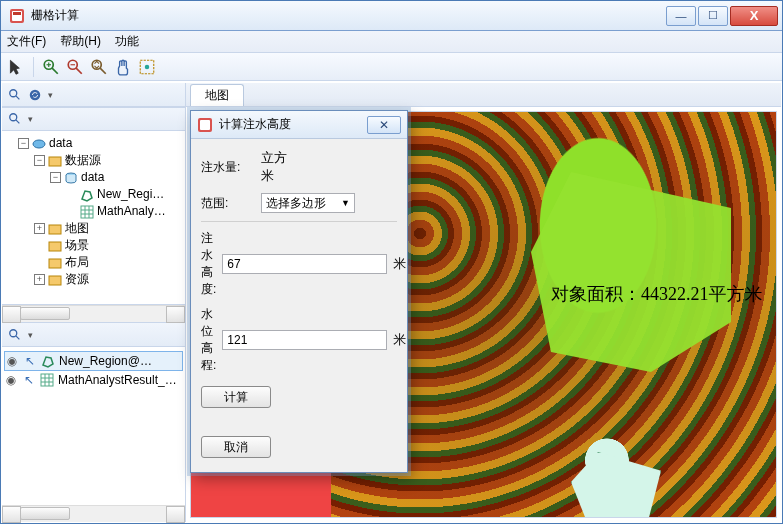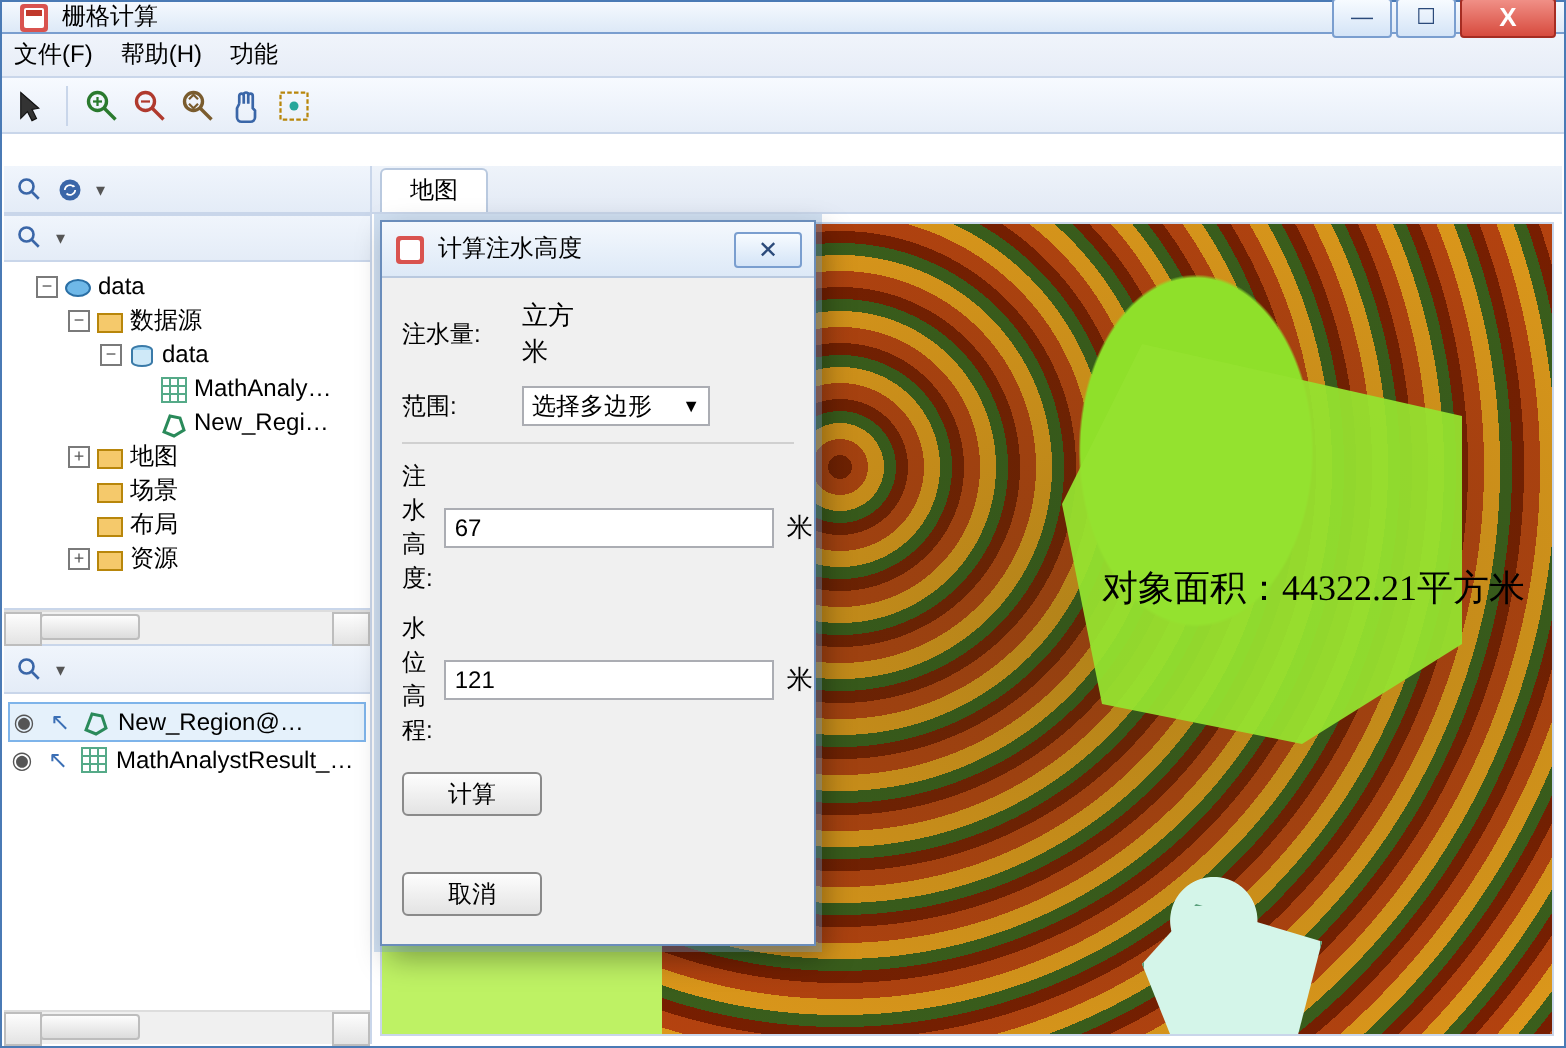--- a/index.html
+++ b/index.html
@@ -1,20 +1,20 @@
 <!DOCTYPE html>
 <html><head>
 <meta charset="utf-8">
 <style>
 * { box-sizing: border-box; margin: 0; padding: 0; font-family: "Microsoft YaHei", "SimSun", Tahoma, sans-serif; }
 body { background: #fff; width: 783px; height: 524px; overflow: hidden; position: relative; }
 
 
 .main-window { position: absolute; inset: 0; border: 1px solid #4a7ab5; background: #fff; }
-.titlebar { height: 16px; background: linear-gradient(#f5f9fe,#dde9f7); display: flex; align-items: center; padding: 0 4px; border-bottom: 1px solid #7a9ecf; }
+.titlebar { height: 30px; background: linear-gradient(#f5f9fe,#dde9f7); display: flex; align-items: center; padding: 0 4px; border-bottom: 1px solid #7a9ecf; }
 .titlebar .app-icon { width: 16px; height: 16px; margin: 0 6px 0 4px; }
 .titlebar .title { font-size: 12px; color: #000; }
 .win-btns { margin-left: auto; display: flex; }
 .win-btn { width: 30px; height: 20px; border: 1px solid #7a9ecf; border-radius: 2px; margin-left: 2px; background: linear-gradient(#f7fbff,#d4e4f7); display: flex; align-items: center; justify-content: center; font-size: 11px; color: #2b4a7a; }
 .win-btn.close { width: 48px; background: linear-gradient(#f08f86,#d74b3e); border-color: #a52c22; color: #fff; font-weight: bold; font-size: 13px; }
 
 .menubar { height: 22px; background: linear-gradient(#f0f4fb,#e7edf7); border-bottom: 1px solid #c9d6ea; display: flex; align-items: center; padding: 0 6px; font-size: 12px; gap: 14px; }
 .menubar span { cursor: default; }
 
 .toolbar { height: 28px; background: linear-gradient(#f7faff,#e7eef8); border-bottom: 1px solid #c9d6ea; display: flex; align-items: center; padding: 0 6px; gap: 6px; }
@@ -42,21 +42,21 @@
 .lower-panel { height: 200px; display:flex; flex-direction:column; border-top:1px solid #c9d6ea; }
 .layer-list { flex:1; font-size:12px; padding:4px 2px; overflow:auto;}
 .layer-row { display:flex; align-items:center; gap:4px; line-height:18px; white-space:nowrap;}
 .layer-row .eye { width:14px; text-align:center; color:#555;}
 .layer-row .sel { width:14px; text-align:center; color:#3b6fb5;}
 .layer-row.hi { background:#e5f1fb; border:1px solid #7eb4ea;}
 
 .right-col { flex:1; display:flex; flex-direction:column; position:relative; }
 .tabstrip { height:24px; background:linear-gradient(#eef3fa,#e3eaf5); display:flex; align-items:flex-end; padding:0 4px; border-bottom:1px solid #c9d6ea;}
 .tab { height:22px; padding:0 14px; font-size:12px; background:#fff; border:1px solid #b9c9df; border-bottom:none; border-radius:3px 3px 0 0; display:flex; align-items:center;}
-.mapview { flex:1; position:relative; margin:4px; border:1px solid #c9d6ea; background:#bef264; overflow:hidden;}
+.mapview { flex:1; position:relative; margin:4px; border:1px solid #c9d6ea; background:#ef4444; overflow:hidden;}
 .terrain { position:absolute; left:140px; top:0; right:0; bottom:0;
   background:
     radial-gradient(ellipse 120px 180px at 60% 28%, #8fe02a 0 48%, transparent 49%),
     radial-gradient(circle 45px at 62% 86%, #d4f5e9 0 48%, transparent 49%),
     radial-gradient(ellipse 600px 400px at 50% 50%, rgba(34,60,20,.25), transparent 70%),
     repeating-radial-gradient(circle at 20% 30%, #7a1d00 0 6px, #b8420f 6px 14px, #e29a1b 14px 22px, #3b5f1c 22px 28px),
     repeating-radial-gradient(circle at 80% 70%, #7a1d00 0 6px, #b8420f 6px 14px, #e29a1b 14px 22px, #3b5f1c 22px 28px),
     linear-gradient(135deg,#8a2702,#c85f0d 30%,#e3a822 55%,#476a1e 75%,#2a3f12);
 }
 .poly1 { position:absolute; left:340px; top:60px; width:200px; height:200px; background:#95e22f;
@@ -197,34 +197,34 @@
             <span class="twist">−</span>
             <svg class="ico" viewBox="0 0 14 14">
               <ellipse cx="7" cy="4" rx="5" ry="2" fill="#9fd4f2" stroke="#3a7aa8"></ellipse>
               <path d="M2 4v6a5 2 0 0010 0V4" fill="#cfe9f8" stroke="#3a7aa8"></path>
             </svg>
             <span>data</span>
           </div>
         <div class="node indent4">
             <span class="twist blank"></span>
             <svg class="ico" viewBox="0 0 14 14">
+              <path d="M2 11L5 3l5 1 2 6-5 3z" fill="none" stroke="#2a8a5a" stroke-width="1.5"></path>
+            </svg>
+            <span>New_Regi…</span>
+          </div>
+        <div class="node indent4">
+            <span class="twist blank"></span>
+            <svg class="ico" viewBox="0 0 14 14">
               <rect x="1" y="1" width="12" height="12" fill="none" stroke="#5a8"></rect>
               <line x1="5" y1="1" x2="5" y2="13" stroke="#5a8"></line>
               <line x1="9" y1="1" x2="9" y2="13" stroke="#5a8"></line>
               <line x1="1" y1="5" x2="13" y2="5" stroke="#5a8"></line>
               <line x1="1" y1="9" x2="13" y2="9" stroke="#5a8"></line>
             </svg>
             <span>MathAnaly…</span>
-          </div>
-        <div class="node indent4">
-            <span class="twist blank"></span>
-            <svg class="ico" viewBox="0 0 14 14">
-              <path d="M2 11L5 3l5 1 2 6-5 3z" fill="none" stroke="#2a8a5a" stroke-width="1.5"></path>
-            </svg>
-            <span>New_Regi…</span>
           </div>
         <div class="node indent2">
             <span class="twist">+</span>
             <svg class="ico" viewBox="0 0 14 14">
               <rect x="1" y="3" width="12" height="9" fill="#f5c96b" stroke="#b8860b"></rect>
             </svg>
             <span>地图</span>
           </div>
         <div class="node indent2">
             <span class="twist blank"></span>

